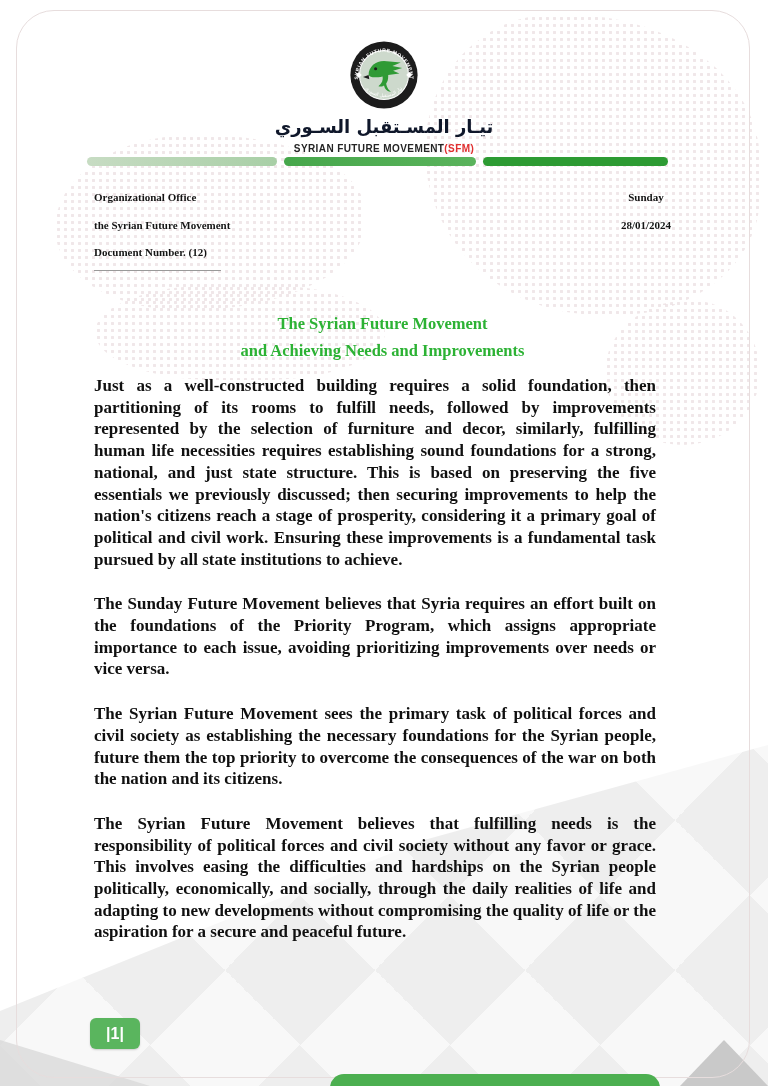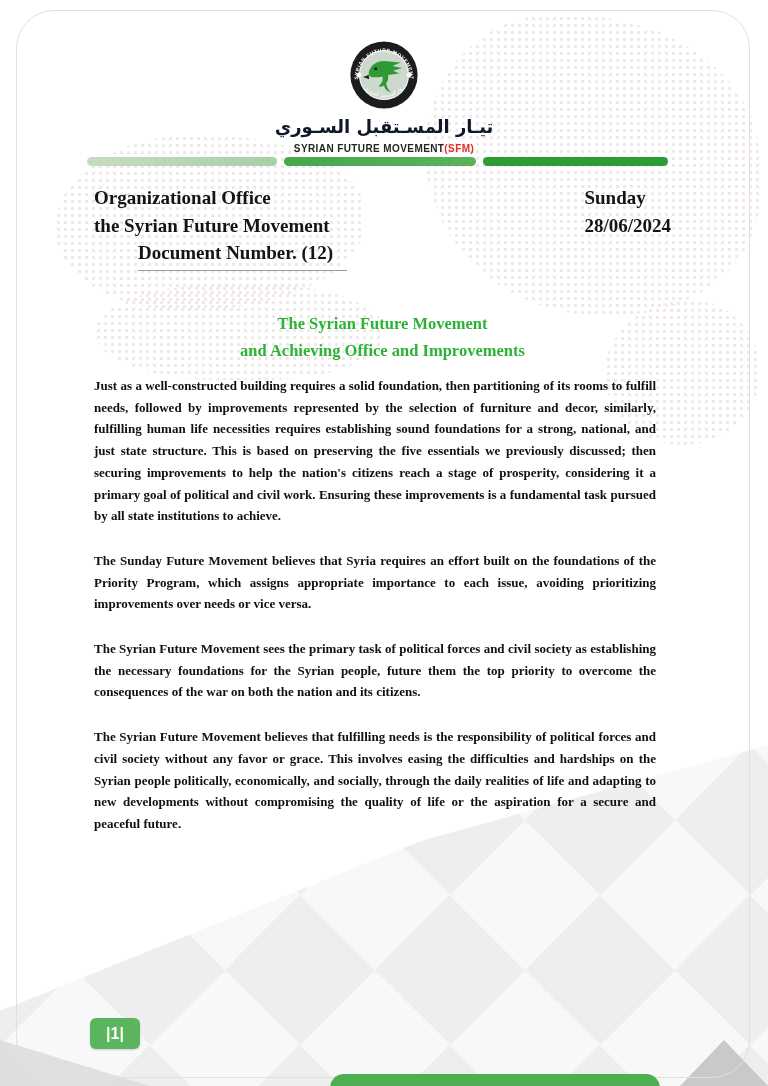--- a/index.html
+++ b/index.html
@@ -41,31 +41,31 @@
 
   
   .bars{position:absolute;left:87px;top:157px;width:581px;display:flex;gap:7px;}
   .bar{height:9px;border-radius:5px;}
   .bar1{width:190px;background:linear-gradient(90deg,#c7dcc3,#a8cfa6);}
   .bar2{width:192px;background:linear-gradient(90deg,#46a74b,#5ab35c);}
   .bar3{width:185px;background:#2d9b33;}
 
   
   .doc-header{position:absolute;left:94px;top:184px;width:577px;display:flex;justify-content:space-between;}
-  .doc-header .left,.doc-header .right{font-size:19px;font-weight:bold;color:#141414;line-height:27.5px;}
-  .doc-header .right{text-align:left;}
-  .underlined{display:inline-block;border-bottom:1.5px solid #9a9a9a;padding:0 14px 3px 0;margin-left:44px;}
+  .doc-header .left,.doc-header .right{font-size:11px;font-weight:bold;color:#141414;line-height:27.5px;}
+  .doc-header .right{text-align:center;}
+  .underlined{display:inline-block;border-bottom:1.5px solid #9a9a9a;padding:0 14px 3px 0;}
 
   
   .doc-title{position:absolute;left:94px;top:310px;width:577px;text-align:center;
     color:#2cb234;font-weight:bold;font-size:16.5px;line-height:27px;}
 
   
   .body-text{position:absolute;left:94px;top:375px;width:578px;}
-  .body-text p{margin:0 16px 23px 0;font-size:13px;font-weight:bold;color:#101010;
+  .body-text p{margin:0 16px 23px 0;font-size:17px;font-weight:bold;color:#101010;
     line-height:21.7px;text-align:justify;}
 
   
   .page-badge{position:absolute;left:90px;top:1018px;width:50px;height:31px;background:#5ab55e;
     border-radius:6px;color:#ffffff;font-weight:bold;font-size:16px;display:flex;align-items:center;
     justify-content:center;z-index:12;box-shadow:0 1px 2px rgba(0,0,0,.18);
     font-family:"Liberation Sans",sans-serif;}
   .bottom-bar{position:absolute;left:330px;top:1074px;width:330px;height:22px;background:#4caf50;
     border-radius:14px 14px 0 0;z-index:12;}
 </style>
@@ -115,27 +115,27 @@
     </div>
 
     <div class="doc-header">
       <div class="left">
         <div>Organizational Office</div>
         <div>the Syrian Future Movement</div>
         <div><span class="underlined">Document Number. (12)</span></div>
       </div>
       <div class="right">
         <div>Sunday</div>
-        <div>28/06/2024</div>
+        <div>28/01/2024</div>
       </div>
     </div>
 
     <div class="doc-title">
       <div>The Syrian Future Movement</div>
-      <div>and Achieving Office and Improvements</div>
+      <div>and Achieving Needs and Improvements</div>
     </div>
 
     <div class="body-text">
       <p>Just as a well-constructed building requires a solid foundation, then partitioning of its rooms to fulfill needs, followed by improvements represented by the selection of furniture and decor, similarly, fulfilling human life necessities requires establishing sound foundations for a strong, national, and just state structure. This is based on preserving the five essentials we previously discussed; then securing improvements to help the nation's citizens reach a stage of prosperity, considering it a primary goal of political and civil work. Ensuring these improvements is a fundamental task pursued by all state institutions to achieve.</p>
       <p>The Sunday Future Movement believes that Syria requires an effort built on the foundations of the Priority Program, which assigns appropriate importance to each issue, avoiding prioritizing improvements over needs or vice versa.</p>
       <p>The Syrian Future Movement sees the primary task of political forces and civil society as establishing the necessary foundations for the Syrian people, future them the top priority to overcome the consequences of the war on both the nation and its citizens.</p>
       <p>The Syrian Future Movement believes that fulfilling needs is the responsibility of political forces and civil society without any favor or grace. This involves easing the difficulties and hardships on the Syrian people politically, economically, and socially, through the daily realities of life and adapting to new developments without compromising the quality of life or the aspiration for a secure and peaceful future.</p>
     </div>
 
     <div class="page-badge">|1|</div>

